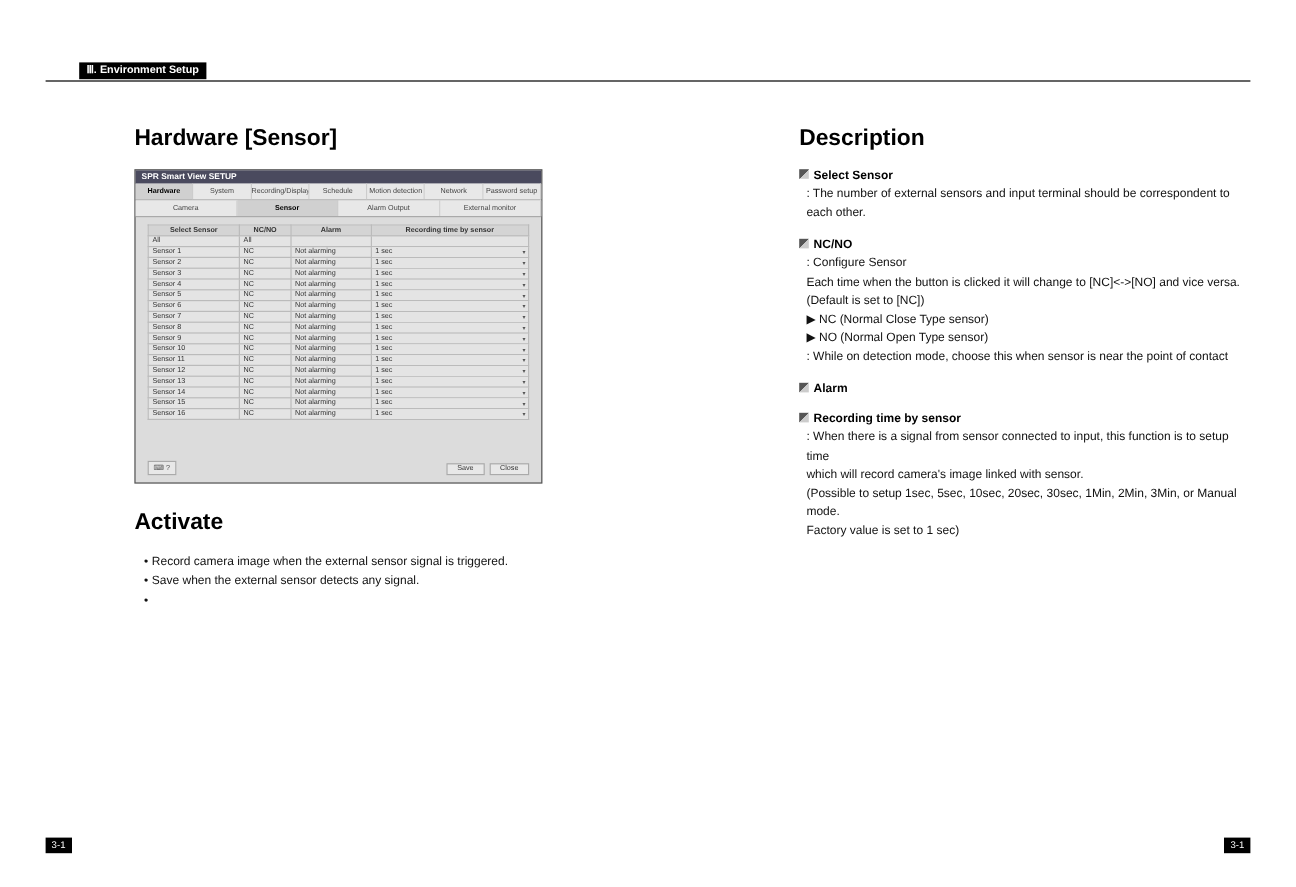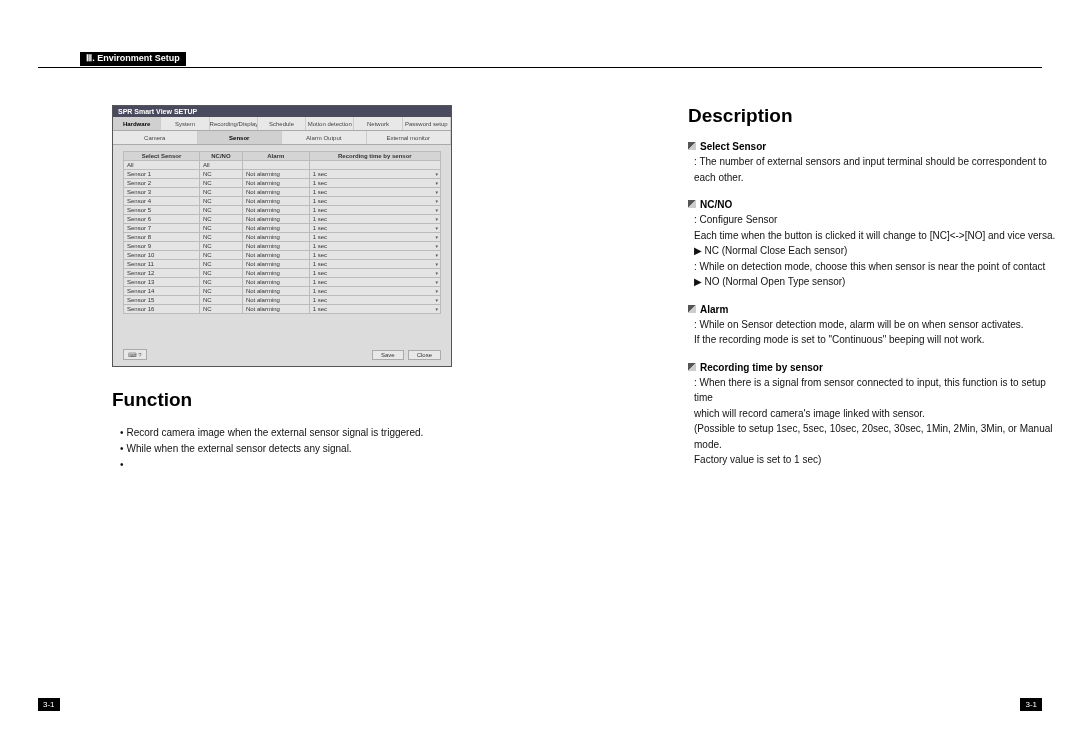--- a/index.html
+++ b/index.html
@@ -8,21 +8,21 @@
     background: #fff;
     width: 1080px;
     height: 739px;
     position: relative;
     font-size: 10px;
     color: #000;
   }
   .header-bar {
     position: absolute;
     top: 52px;
-    left: 52px;
+    left: 38px;
     right: 38px;
     height: 14px;
     display: flex;
     padding-left: 28px;
   }
   .header-black {
     background: #000;
     color: #fff;
     font-size: 9px;
     font-weight: bold;
@@ -38,21 +38,21 @@
   }
   .col-left {
     position: absolute;
     top: 105px;
     left: 112px;
     width: 360px;
   }
   .col-right {
     position: absolute;
     top: 105px;
-    left: 688px;
+    left: 666px;
     width: 370px;
   }
   h1.sect {
     font-size: 19px;
     font-weight: bold;
     margin-bottom: 14px;
     color: #000;
   }
   .screenshot-box {
     border: 1.5px solid #555;
@@ -204,20 +204,21 @@
 
 <div class="header-bar">
   <span class="header-black">
     <span>Ⅲ.</span>
     <span>Environment Setup</span>
   </span>
 </div>
 <div class="header-rule"></div>
 
 <div class="col-left">
+  <h1 class="sect">Hardware [Sensor]</h1>
 
   <div class="screenshot-box">
     <div class="ss-title">SPR Smart View SETUP</div>
     <div class="ss-tabs" id="ss-tabs">
         <div class="ss-tab active">Hardware</div>
         <div class="ss-tab">System</div>
         <div class="ss-tab">Recording/Display</div>
         <div class="ss-tab">Schedule</div>
         <div class="ss-tab">Motion detection</div>
         <div class="ss-tab">Network</div>
@@ -343,29 +344,29 @@
           </tr>
         </tbody>
     </table>
     <div class="ss-help">⌨ ?</div>
     <div class="ss-buttons">
       <div class="ss-btn">Save</div>
       <div class="ss-btn">Close</div>
     </div>
   </div>
 
-  <h1 class="sect">Function</h1>
+  <h1 class="sect">Activate</h1>
   <div class="bullet-list" id="func-list">
       <div class="bullet">
         <span class="dot">•</span>
         <span>Record camera image when the external sensor signal is triggered.</span>
       </div>
       <div class="bullet">
         <span class="dot">•</span>
-        <span>While when the external sensor detects any signal.</span>
+        <span>Save when the external sensor detects any signal.</span>
       </div>
       <div class="bullet">
         <span class="dot">•</span>
       </div>
     </div>
 </div>
 
 <div class="col-right">
   <h1 class="sect">Description</h1>
   <div id="desc-list">
@@ -373,31 +374,28 @@
         <div class="desc-head"><span class="marker"></span><span>Select Sensor</span></div>
         <div class="desc-body">
           <span class="line">: The number of external sensors and input terminal should be correspondent to each other.</span>
         </div>
       </div>
       <div class="desc-item">
         <div class="desc-head"><span class="marker"></span><span>NC/NO</span></div>
         <div class="desc-body">
           <span class="line">: Configure Sensor</span>
           <span class="line">Each time when the button is clicked it will change to [NC]&lt;-&gt;[NO] and vice versa.</span>
-          <span class="line">▶ NC (Normal Close Each  sensor)</span>
+          <span class="line">(Default is set to [NC])</span>
+          <span class="line">▶ NC (Normal Close Type  sensor)</span>
+          <span class="line">▶ NO (Normal Open Type sensor)</span>
           <span class="line">: While on detection mode, choose this when sensor is near the point of contact</span>
-          <span class="line">▶ NO (Normal Open Type sensor)</span>
         </div>
       </div>
       <div class="desc-item">
         <div class="desc-head"><span class="marker"></span><span>Alarm</span></div>
-        <div class="desc-body">
-          <span class="line">: While on Sensor detection mode, alarm will be on when sensor activates.</span>
-          <span class="line">If the recording mode is set to "Continuous" beeping will not work.</span>
-        </div>
       </div>
       <div class="desc-item">
         <div class="desc-head"><span class="marker"></span><span>Recording time by sensor</span></div>
         <div class="desc-body">
           <span class="line">: When there is a signal from sensor connected to input, this function is to setup time</span>
           <span class="line">which will record camera's image linked with sensor.</span>
           <span class="line">(Possible to setup 1sec, 5sec, 10sec, 20sec, 30sec, 1Min, 2Min, 3Min, or Manual mode.</span>
           <span class="line">Factory value is set to 1 sec)</span>
         </div>
       </div>

